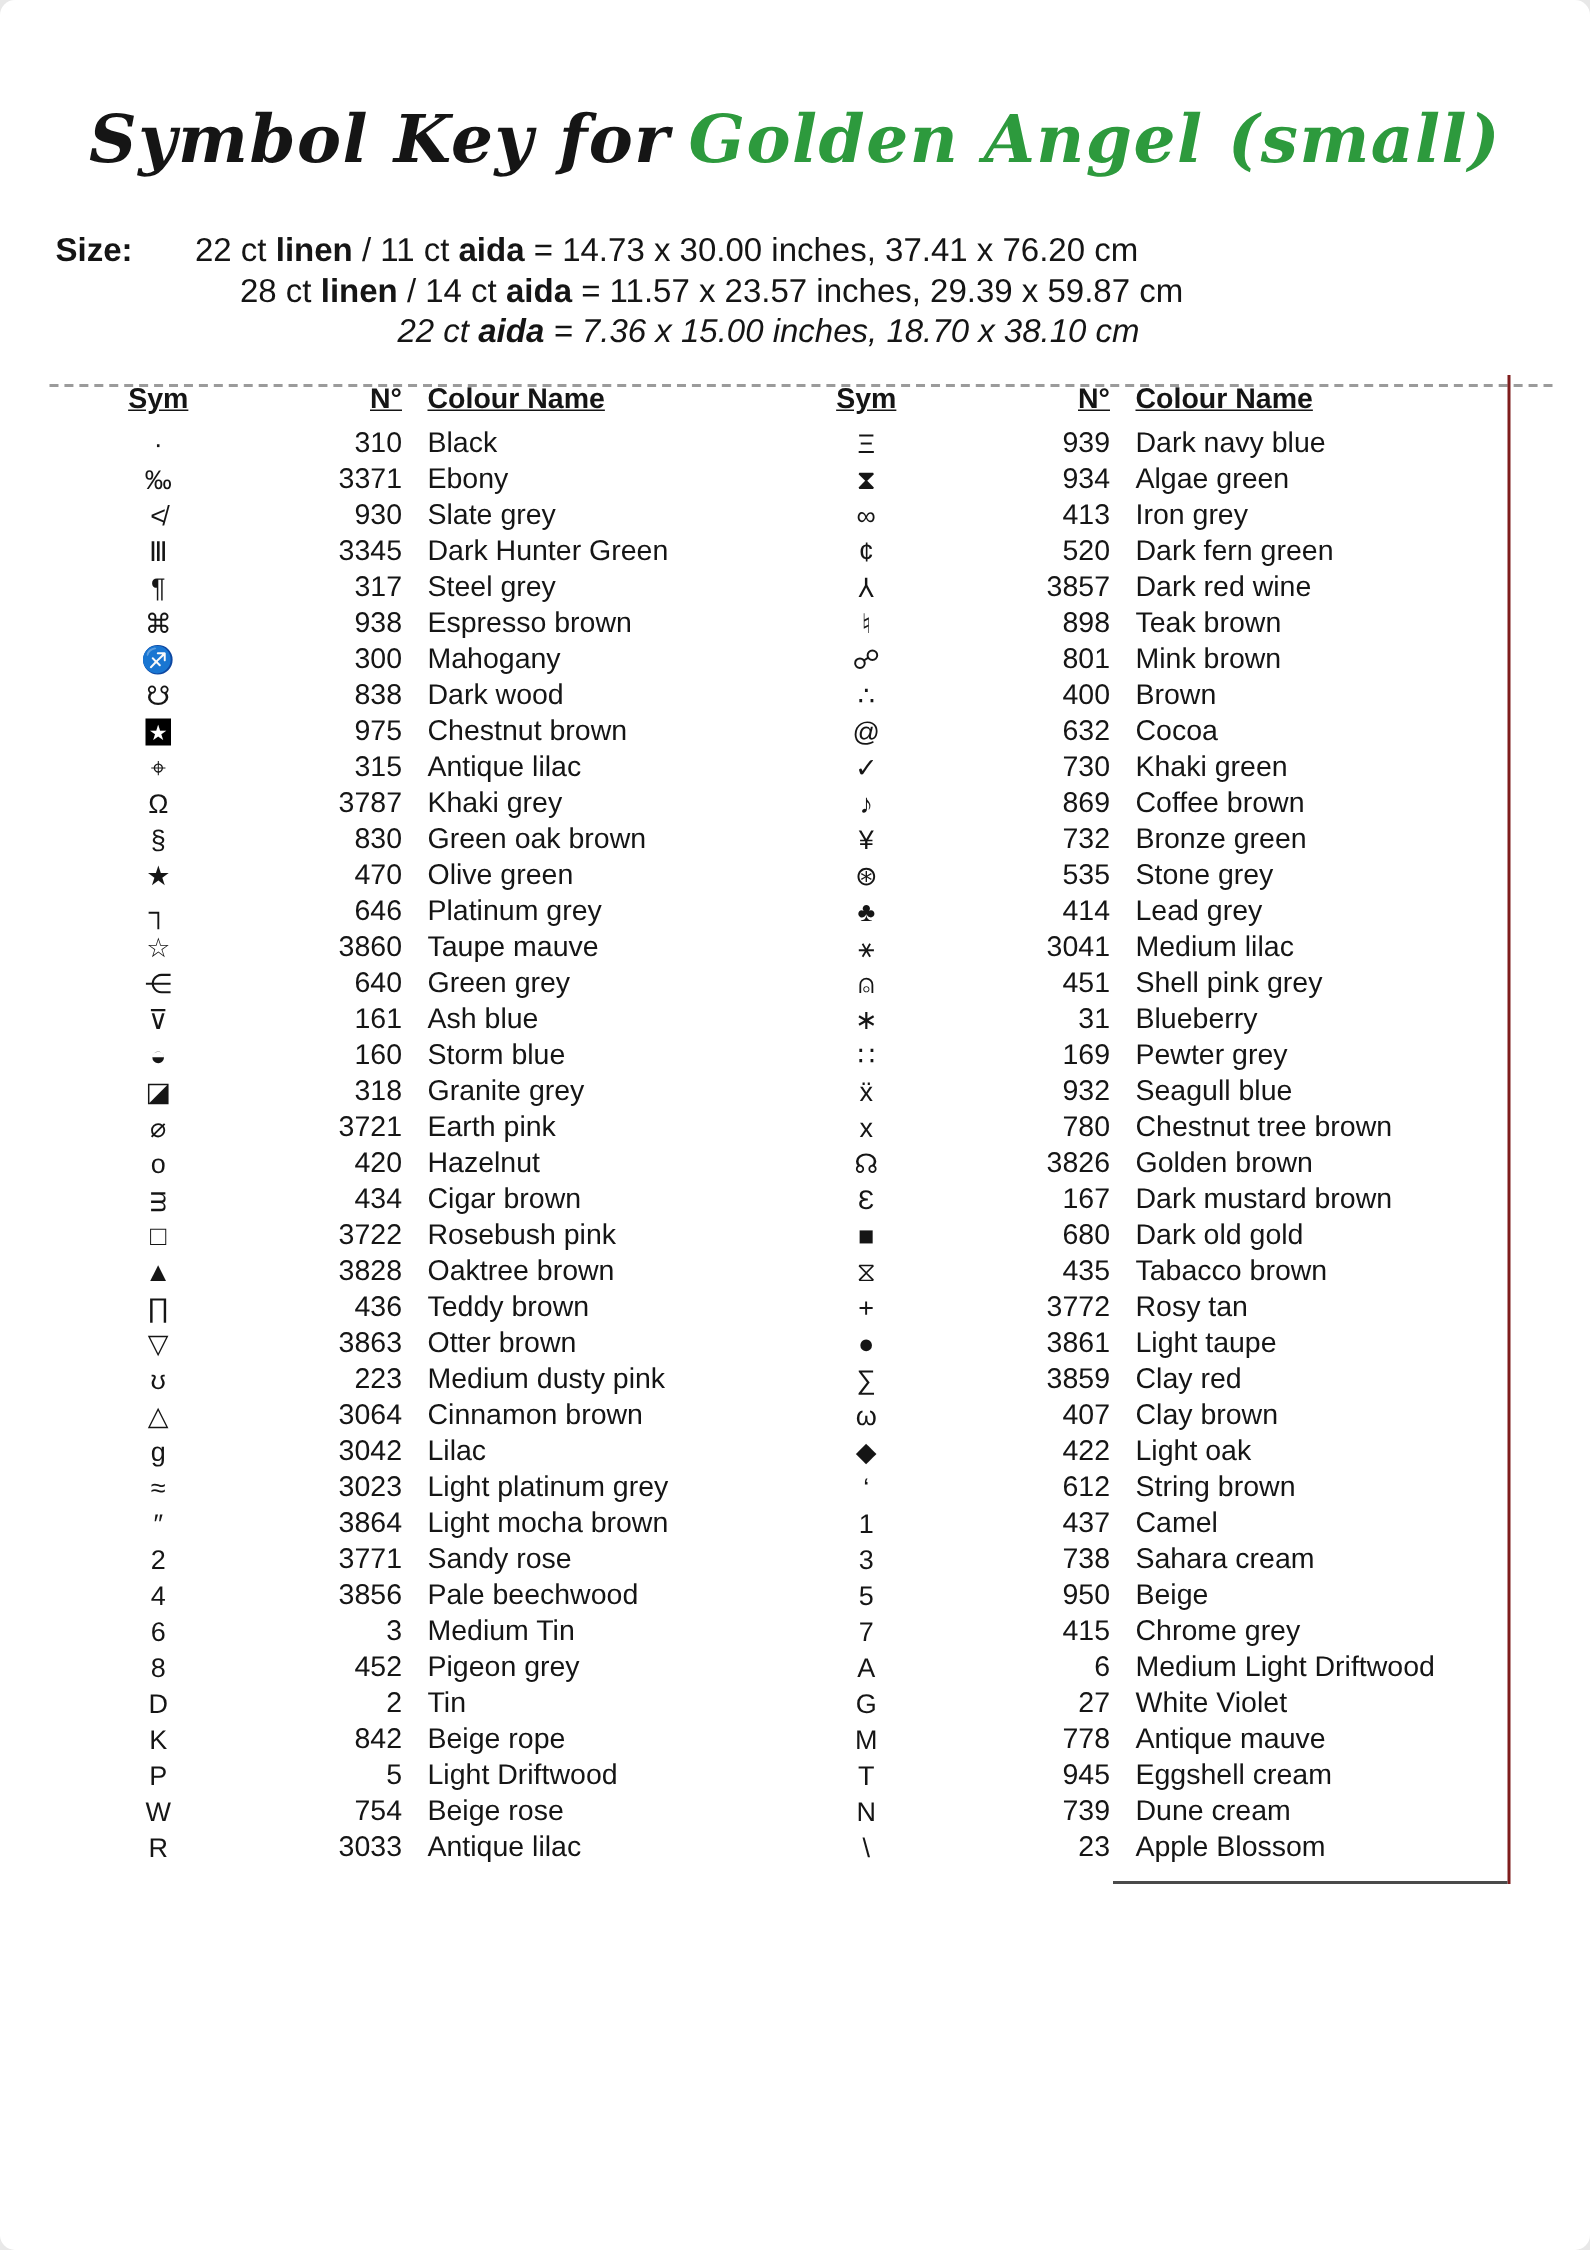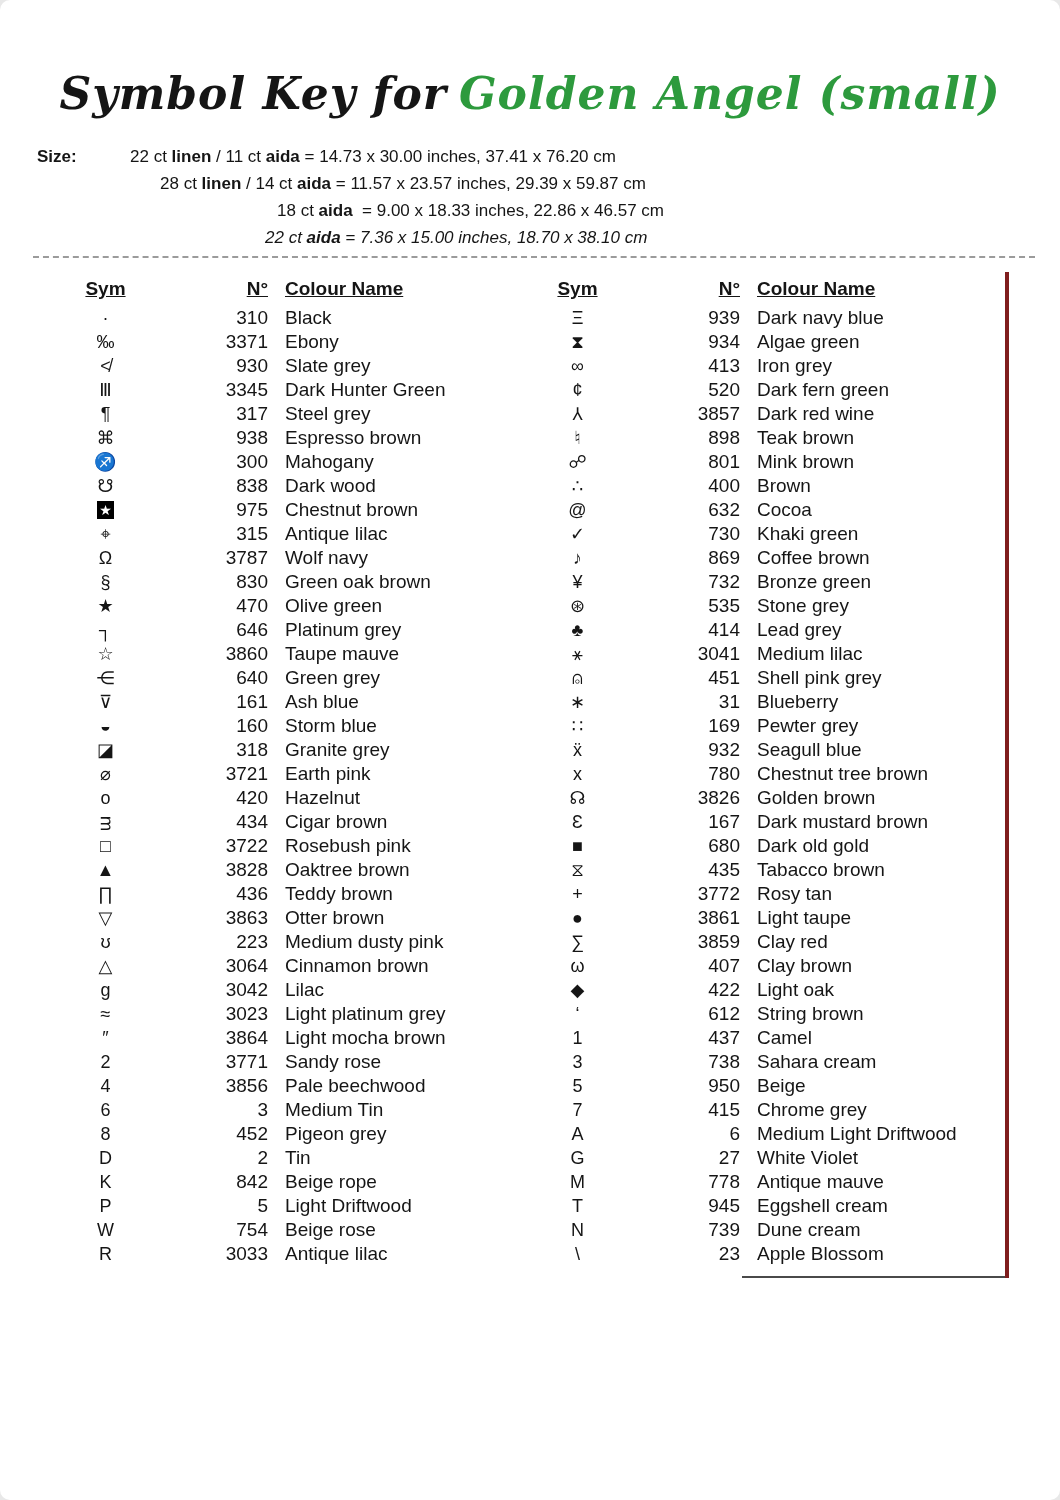--- a/index.html
+++ b/index.html
@@ -10,33 +10,33 @@
   .title{position:absolute;top:70px;left:0;width:100%;text-align:center;
          font-family:"DejaVu Serif",serif;font-style:italic;font-weight:bold;
          font-size:44px;line-height:48px;letter-spacing:1px;white-space:nowrap;}
   .title .green{margin-left:12px;}
 
   
   .fabric{position:absolute;top:127px;left:37px;font-size:21px;line-height:26px;white-space:pre;}
   .label{font-weight:bold;display:inline-block;}
   .fabric .label{width:88px;}
   .b{font-weight:bold;}
-  .sizes{position:absolute;top:143px;left:37px;font-size:17px;line-height:27px;}
+  .sizes{position:absolute;top:153px;left:37px;font-size:22px;line-height:27px;}
   .size-row{display:flex;white-space:pre;}
   .size-row .label{width:93px;}
   .size-line{white-space:pre;}
   .indent2{margin-left:123px;}
   .indent3{margin-left:240px;}
   .indent4{margin-left:228px;font-style:italic;}
 
   
   .dashline{position:absolute;top:256px;left:33px;width:1002px;height:0;
             border-top:2px dashed #9b9b9b;}
-  .keywrap{position:absolute;top:272px;left:35px;width:970px;height:1006px;
-           border-right:4px solid #7f1d1d;}
+  .keywrap{position:absolute;top:250px;left:35px;width:970px;height:1006px;
+           border-right:2px solid #7f1d1d;}
   .bottomline{position:absolute;right:0;bottom:0;width:263px;height:0;
               border-top:2px solid #4a4a4a;}
 
   
   .col{position:absolute;top:5px;}
   .col-left{left:18px;width:460px;}
   .col-right{left:495px;width:470px;}
   .khead{display:grid;height:29px;line-height:24px;font-size:19px;font-weight:bold;}
   .col-left .khead,.col-left .krow{grid-template-columns:105px 110px 1fr;}
   .col-right .khead,.col-right .krow{grid-template-columns:95px 115px 1fr;}
@@ -60,21 +60,20 @@
     <span>Symbol Key for</span><span class="green" style="color: rgb(45, 154, 61);">Golden Angel (small)</span>
   </div>
 
 
   <div class="sizes">
     <div class="size-row">
       <span class="label">Size:</span>
       <span class="size-line"><span>22 ct </span><span class="b">linen</span><span> / 11 ct </span><span class="b">aida</span><span> = 14.73 x 30.00 inches, 37.41 x 76.20 cm</span></span>
     </div>
     <div class="size-line indent2"><span>28 ct </span><span class="b">linen</span><span> / 14 ct </span><span class="b">aida</span><span> = 11.57 x 23.57 inches, 29.39 x 59.87 cm</span></div>
-    <div class="size-line indent3"><span>18 ct </span><span class="b">aida</span><span>  = 9.00 x 18.33 inches, 22.86 x 46.57 cm</span></div>
     <div class="size-line indent4"><span>22 ct </span><span class="b">aida</span><span> = 7.36 x 15.00 inches, 18.70 x 38.10 cm</span></div>
   </div>
 
   <div class="dashline"></div>
 
   <div class="keywrap">
     <div class="col col-left">
       <div class="khead">
         <span class="h h-sym">Sym</span>
         <span class="h h-no">N°</span>
@@ -127,21 +126,21 @@
             <span class="name">Chestnut brown</span>
           </div>
           <div class="krow">
             <span class="sym">⌖</span>
             <span class="num">315</span>
             <span class="name">Antique lilac</span>
           </div>
           <div class="krow">
             <span class="sym">Ω</span>
             <span class="num">3787</span>
-            <span class="name">Wolf navy</span>
+            <span class="name">Khaki grey</span>
           </div>
           <div class="krow">
             <span class="sym">§</span>
             <span class="num">830</span>
             <span class="name">Green oak brown</span>
           </div>
           <div class="krow">
             <span class="sym">★</span>
             <span class="num">470</span>
             <span class="name">Olive green</span>

